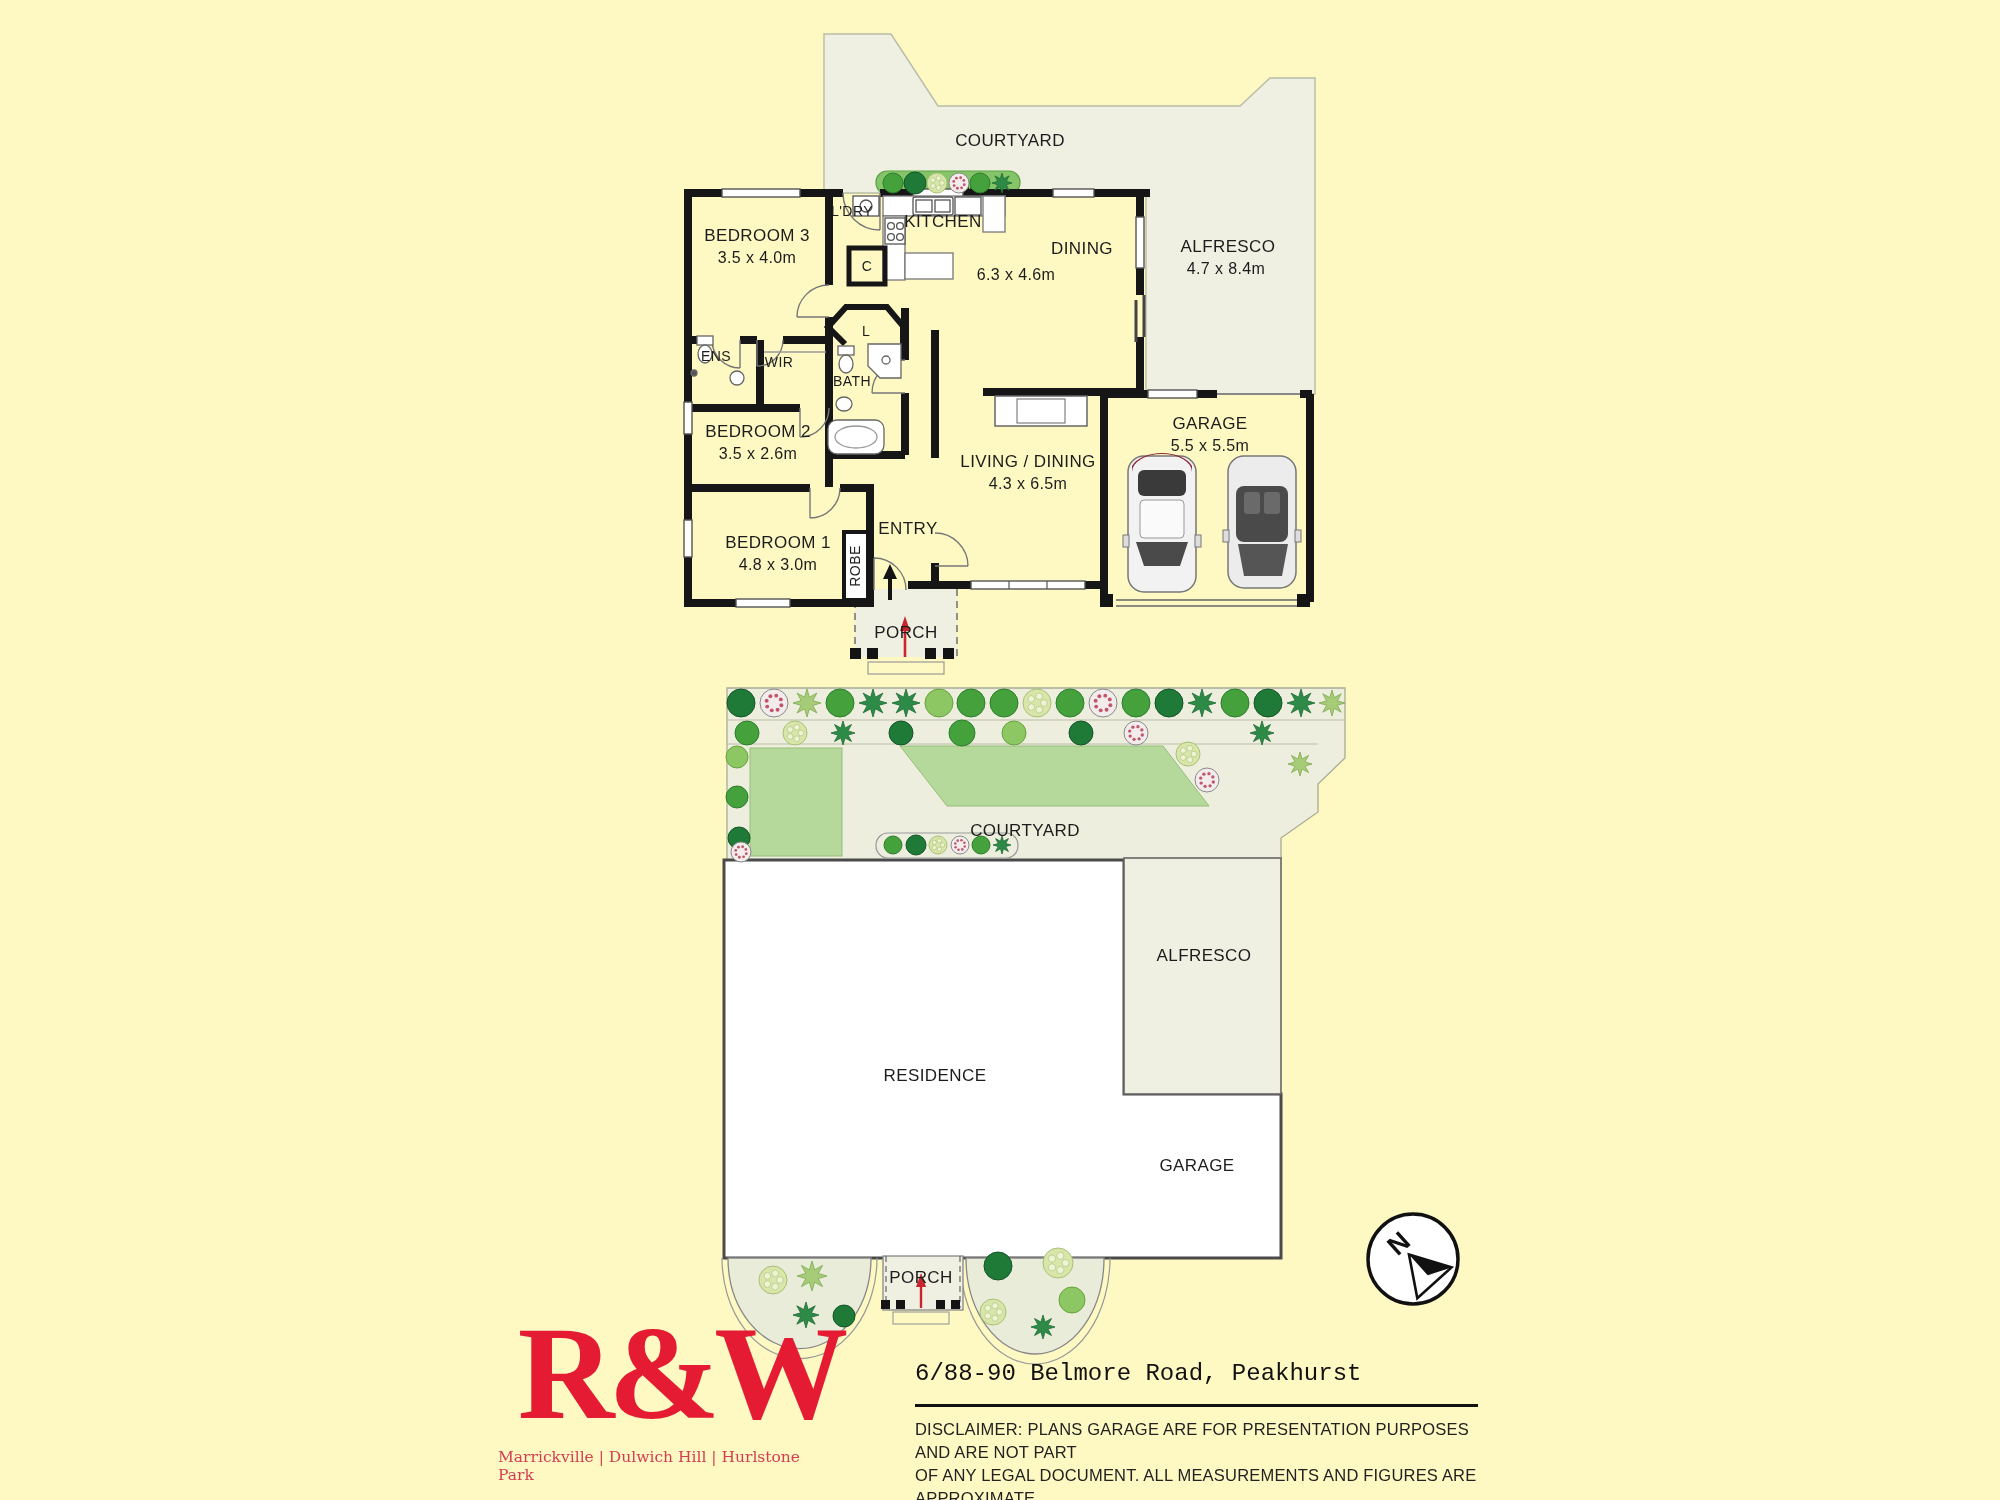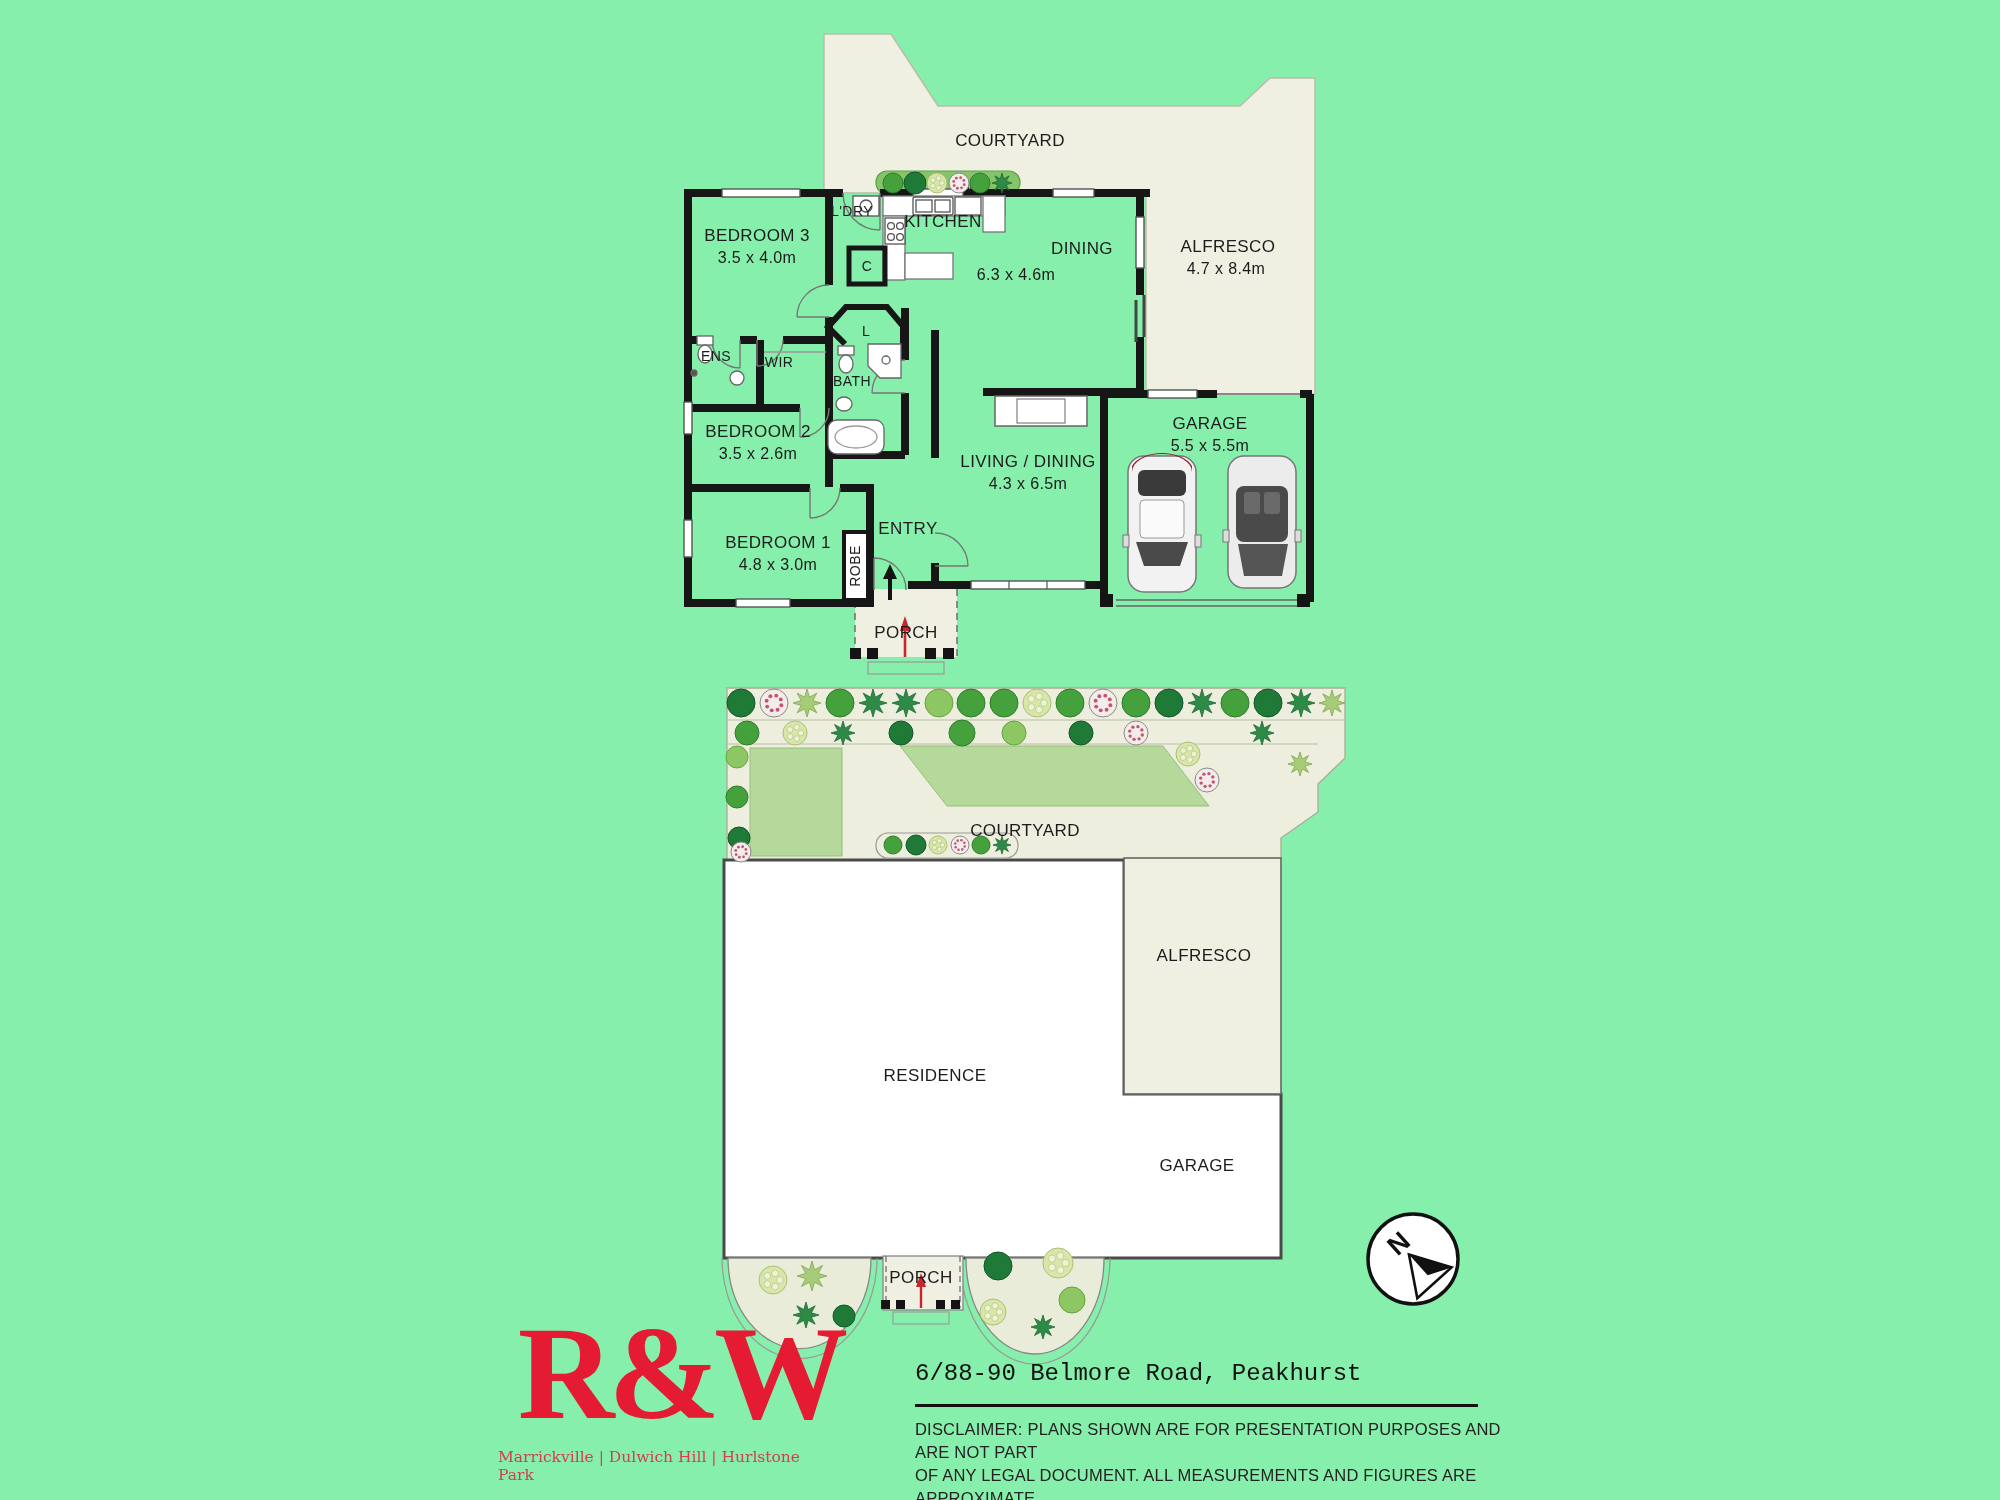--- a/index.html
+++ b/index.html
@@ -1,16 +1,16 @@
 <!DOCTYPE html>
 <html><head>
 <meta charset="utf-8">
 <style>
   html,body{margin:0;padding:0;background:#fff;}
-  #stage{position:relative;width:2000px;height:1500px;background:#86efac;overflow:hidden;
+  #stage{position:relative;width:2000px;height:1500px;background:#fef9c3;overflow:hidden;
          font-family:"Liberation Sans",sans-serif;}
   svg text{font-family:"Liberation Sans",sans-serif;fill:#1c1c1c;letter-spacing:.4px;}
   .room-l{font-size:17px;}
   .dim-l{font-size:16px;}
   .small-l{font-size:14px;}
   .tiny-l{font-size:11px;}
   #logo{position:absolute;left:515px;top:1306px;width:330px;text-align:center;
         font-family:Liberation Serif, serif;font-weight:bold;
         font-size:134px;line-height:1.0;color:#E51B33;letter-spacing:-6px;}
   #tagline{position:absolute;left:498px;top:1448px;width:340px;text-align:left;
@@ -399,16 +399,16 @@
     </g>
   </g>
 </svg>
 
   
   <div id="logo">R&amp;W</div>
   <div id="tagline">Marrickville | Dulwich Hill | Hurlstone Park</div>
   <div id="address">6/88-90 Belmore Road, Peakhurst</div>
   <div id="addr-rule"></div>
   <div id="disclaimer">
-    <div>DISCLAIMER:  PLANS SHOWN ARE FOR PRESENTATION PURPOSES AND ARE NOT PART</div>
+    <div>DISCLAIMER:  PLANS GARAGE ARE FOR PRESENTATION PURPOSES AND ARE NOT PART</div>
     <div>OF ANY LEGAL DOCUMENT. ALL MEASUREMENTS AND FIGURES ARE APPROXIMATE.</div>
   </div>
 </div>
 
 </body></html>

